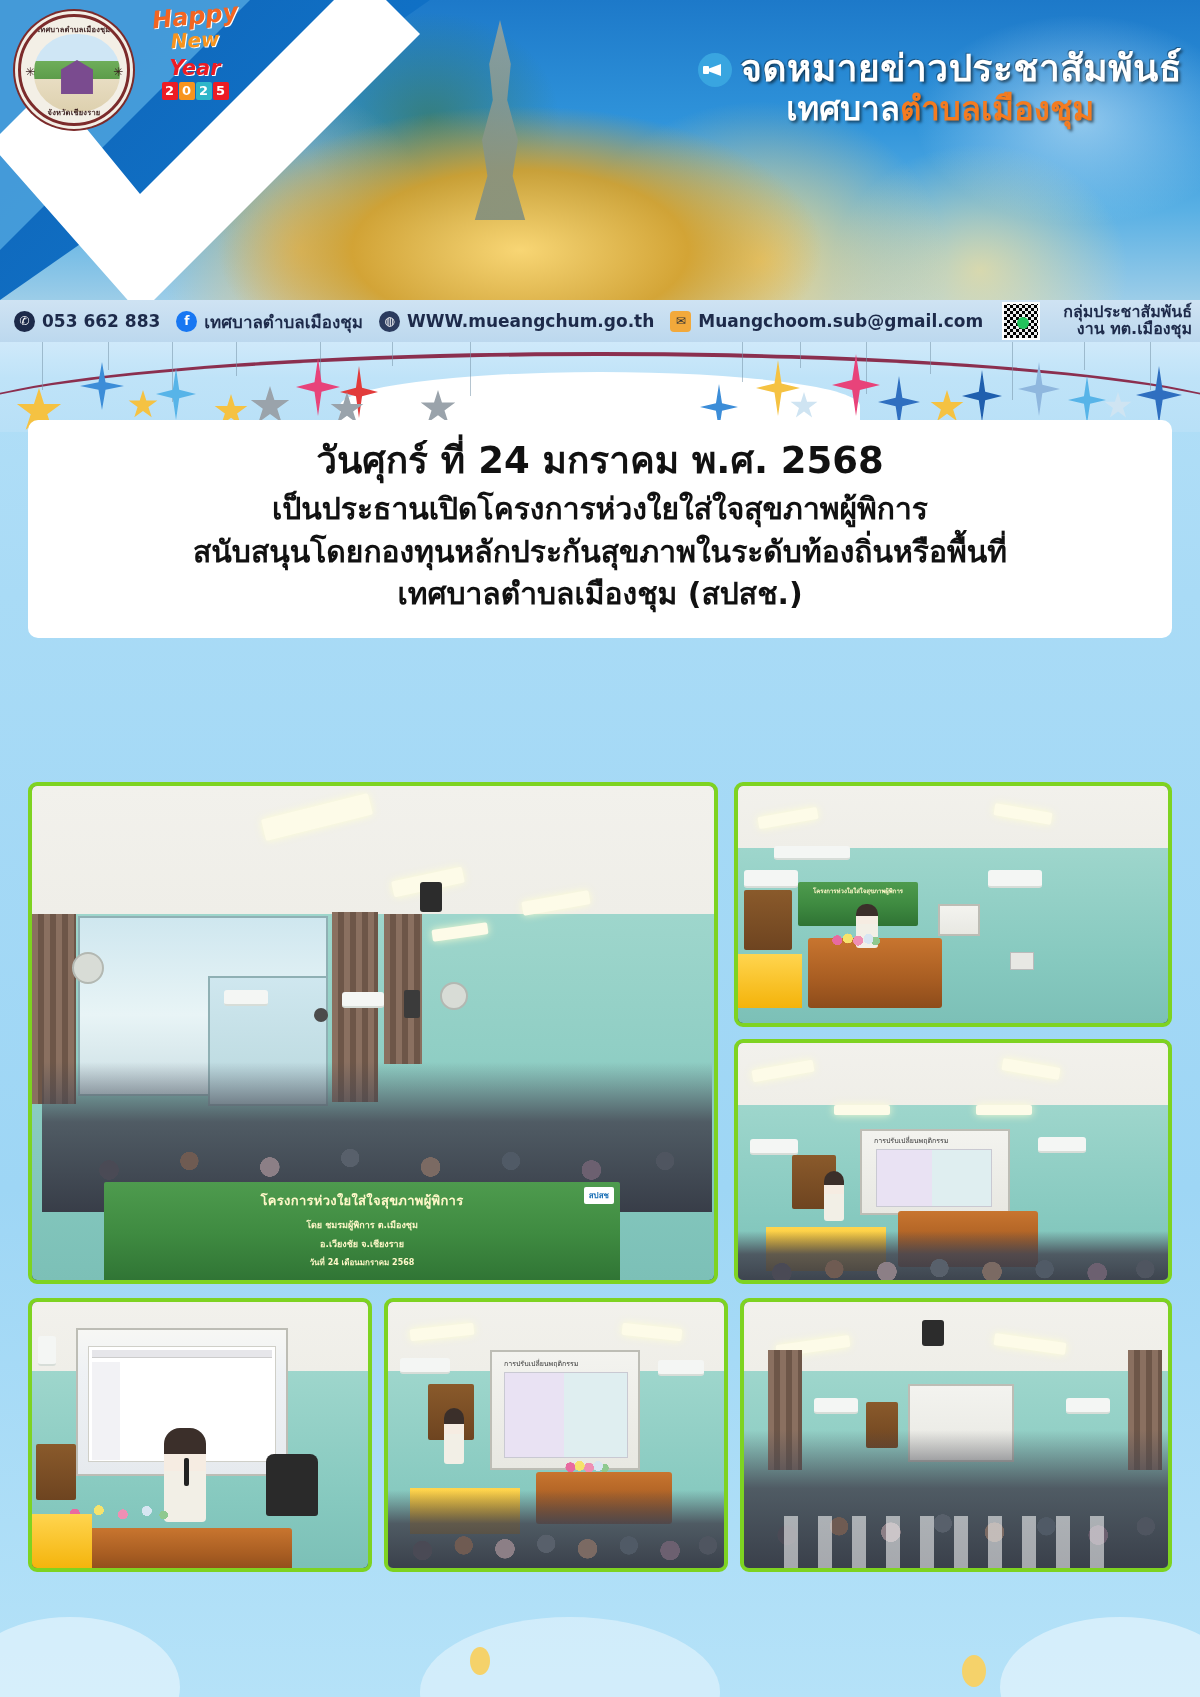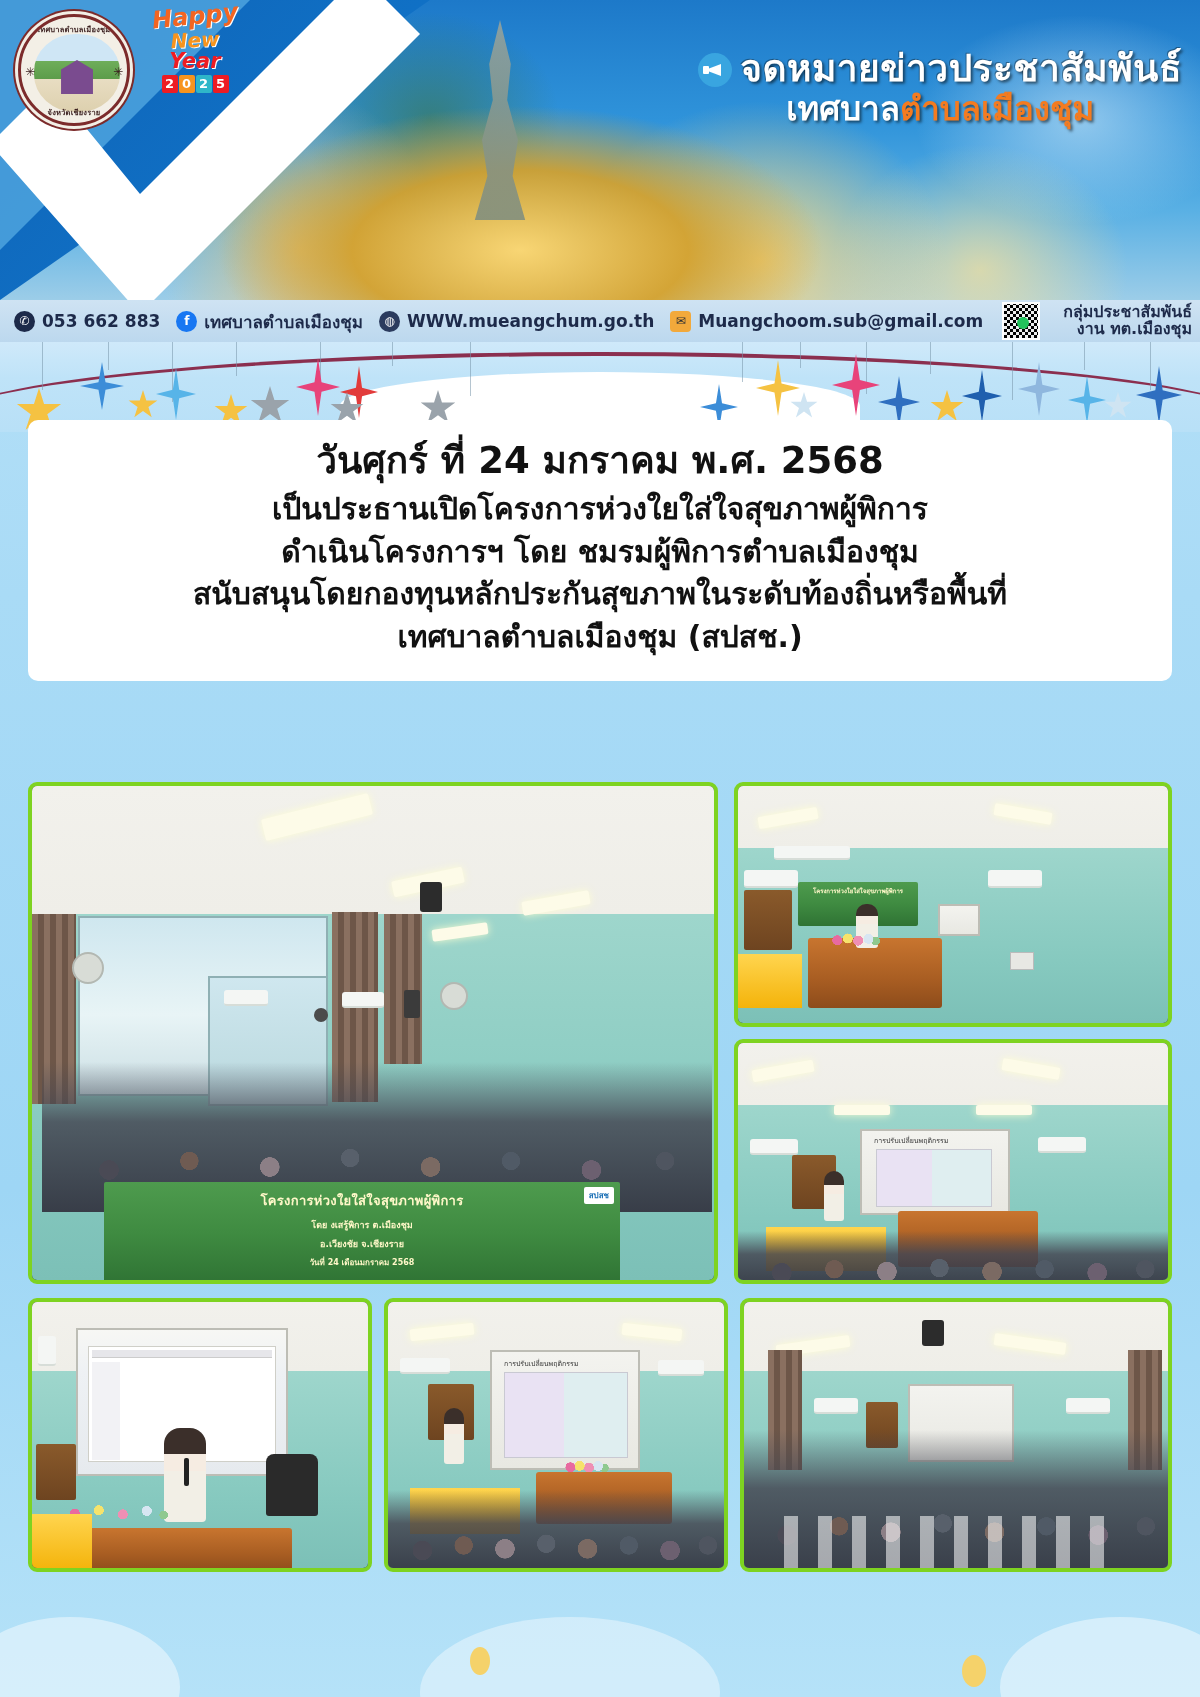--- a/index.html
+++ b/index.html
@@ -133,21 +133,21 @@
     text-shadow: 1px 1px 0 #fff;
   }
   .hny-new {
     font-size: 20px; font-weight: bold; font-style: italic;
     color: #f7941e; display: block; margin-top: 2px;
     transform: rotate(-3deg);
     text-shadow: 1px 1px 0 #fff;
   }
   .hny-year {
     font-size: 21px; font-weight: bold; font-style: italic;
-    color: #ed1c24; display: block; margin-top: 1px;
+    color: #ed1c24; display: block; margin-top: 8px;
     text-shadow: 1px 1px 0 #fff;
   }
   .hny-2025 {
     display: inline-flex; gap: 1px; margin-top: 3px;
   }
   .hny-2025 span {
     display: inline-block;
     width: 16px; height: 18px; line-height: 18px;
     font-size: 13px; font-weight: bold; color: #fff;
     border-radius: 2px;
@@ -581,21 +581,20 @@
   <div class="star4" style="left:962px; top:28px; width:40px; height:52px; background:#1f5fae;"></div>
   <div class="star4" style="left:1018px;top:20px; width:42px; height:54px; background:#8fb7de;"></div>
   <div class="star4" style="left:1068px;top:34px; width:38px; height:48px; background:#57b4e8;"></div>
   <div class="star" style="left:1104px;top:50px; width:28px; height:28px; background:#cfe4f2;"></div>
   <div class="star4" style="left:1136px;top:24px; width:46px; height:58px; background:#2f6fc0;"></div>
 </div>
 
 <div class="text-card">
   <div class="news-date">วันศุกร์ ที่ 24 มกราคม พ.ศ. 2568</div>
   <div class="news-line">เป็นประธานเปิดโครงการห่วงใยใส่ใจสุขภาพผู้พิการ</div>
-  <div class="news-line">ดำเนินโครงการฯ โดย ชมรมผู้พิการตำบลเมืองชุม</div>
   <div class="news-line">สนับสนุนโดยกองทุนหลักประกันสุขภาพในระดับท้องถิ่นหรือพื้นที่</div>
   <div class="news-line">เทศบาลตำบลเมืองชุม (สปสช.)</div>
 </div>
 
 <div class="photos">
 
   <div class="photo photo-big">
     <div class="room">
       <div class="ceil-light" style="left:230px; top:20px; width:110px; height:22px; transform:rotate(-14deg);"></div>
       <div class="ceil-light" style="left:360px; top:88px; width:72px;  height:16px; transform:rotate(-12deg);"></div>
@@ -613,21 +612,21 @@
       <div class="ac-unit" style="left:310px; top:206px; width:42px; height:16px;"></div>
       <div style="position:absolute; left:372px; top:204px; width:16px; height:28px; background:#3b3b3b; border-radius:2px;"></div>
       <div style="position:absolute; left:40px;  top:166px; width:32px; height:32px; border-radius:50%; background:#d8dcd6; border:2px solid #b3b8b2;"></div>
       <div style="position:absolute; left:408px; top:196px; width:28px; height:28px; border-radius:50%; background:#d8dcd6; border:2px solid #b3b8b2;"></div>
       <div style="position:absolute; left:282px; top:222px; width:14px; height:14px; border-radius:50%; background:#4b4b4b;"></div>
 
       <div class="crowd" style="left:10px; top:276px; width:670px; height:150px;"></div>
 
       <div class="room banner-green" style="left:72px; top:396px; width:516px; height:102px; padding-top:8px;">
         <div class="banner-l1">โครงการห่วงใยใส่ใจสุขภาพผู้พิการ</div>
-        <div class="banner-l2" style="margin-top:7px;">โดย งเสรู้พิการ ต.เมืองชุม</div>
+        <div class="banner-l2" style="margin-top:7px;">โดย ชมรมผู้พิการ ต.เมืองชุม</div>
         <div class="banner-l3" style="margin-top:5px;">อ.เวียงชัย  จ.เชียงราย</div>
         <div class="banner-l4" style="margin-top:5px;">วันที่ 24 เดือนมกราคม 2568</div>
         <div class="nhso-badge">สปสช</div>
       </div>
     </div>
   </div>
 
   <div class="photo photo-tr">
     <div class="room">
       <div class="ceil-light" style="left:20px;  top:26px; width:60px; height:12px; transform:rotate(-10deg);"></div>

